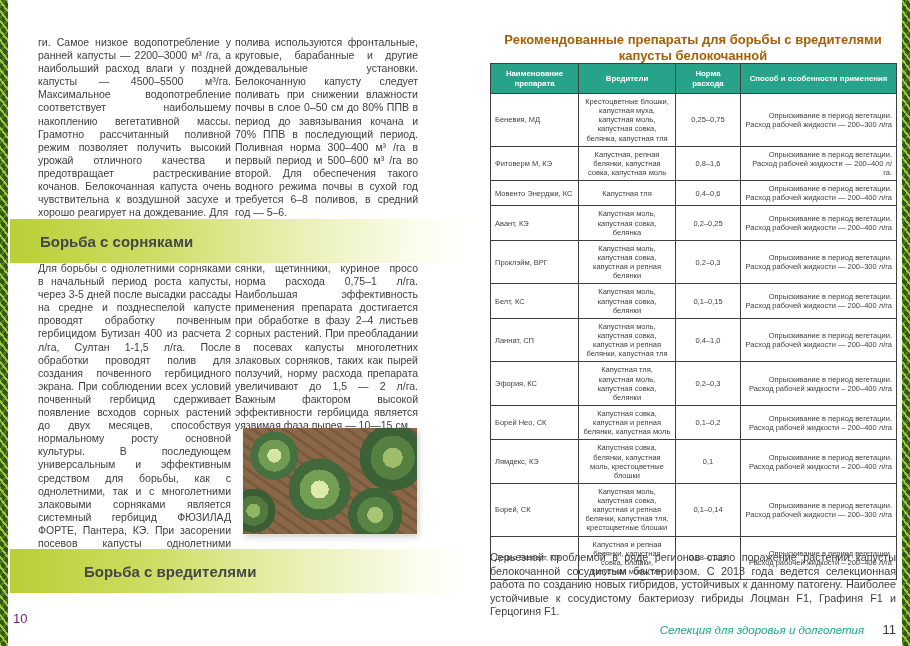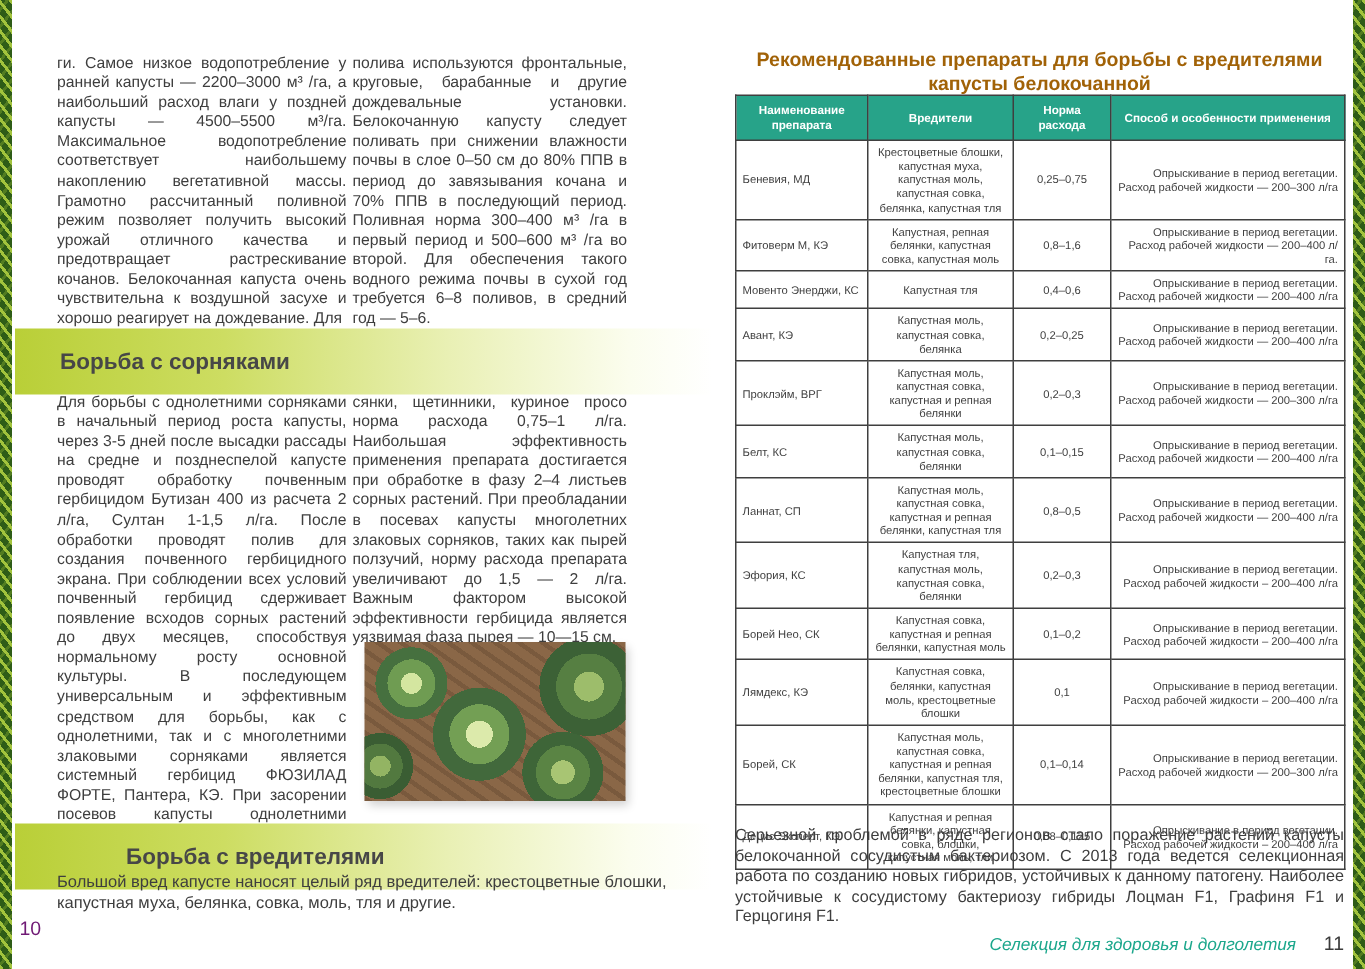--- a/index.html
+++ b/index.html
@@ -75,21 +75,20 @@
 
   <div class="para p-col1b">Для борьбы с однолетними сорняками в начальный период роста капусты, через 3-5 дней после высадки рассады на средне и позднеспелой капусте проводят обработку почвенным гербицидом Бутизан 400 из расчета 2 л/га, Султан 1-1,5 л/га. После обработки проводят полив для создания почвенного гербицидного экрана. При соблюдении всех условий почвенный гербицид сдерживает появление всходов сорных растений до двух месяцев, способствуя нормальному росту основной культуры. В последующем универсальным и эффективным средством для борьбы, как с однолетними, так и с многолетними злаковыми сорняками является системный гербицид ФЮЗИЛАД ФОРТЕ, Пантера, КЭ. При засорении посевов капусты однолетними злаковыми сорными растениями, такими как, про-</div>
   <div class="para p-col2b">сянки, щетинники, куриное просо норма расхода 0,75–1 л/га. Наибольшая эффективность применения препарата достигается при обработке в фазу 2–4 листьев сорных растений. При преобладании в посевах капусты многолетних злаковых сорняков, таких как пырей ползучий, норму расхода препарата увеличивают до 1,5 — 2 л/га. Важным фактором высокой эффективности гербицида является уязвимая фаза пырея — 10—15 см.</div>
 
   <div class="photo"></div>
 
   <div class="band band2">
     <span class="band-title">Борьба с вредителями</span>
   </div>
 
-  <div class="para p-pests">Большой вред капусте наносят целый ряд вредителей: крестоцветные блошки, капустная муха, белянка, совка, моль, тля и другие.</div>
 
   <div class="page-num page-num-left">10</div>
 
   <div class="table-title">
     <div>Рекомендованные препараты для борьбы с вредителями</div>
     <div>капусты белокочанной</div>
   </div>
 
   <table class="ptable">
     <colgroup>
@@ -139,21 +138,21 @@
         </tr>
         <tr>
           <td class="td-name">Белт, КС</td>
           <td class="td-pests">Капустная моль, капустная совка, белянки</td>
           <td class="td-rate">0,1–0,15</td>
           <td class="td-method">Опрыскивание в период вегетации. Расход рабочей жидкости — 200–400 л/га</td>
         </tr>
         <tr>
           <td class="td-name">Ланнат, СП</td>
           <td class="td-pests">Капустная моль, капустная совка, капустная и репная белянки, капустная тля</td>
-          <td class="td-rate">0,8–0,5</td>
+          <td class="td-rate">0,4–1,0</td>
           <td class="td-method">Опрыскивание в период вегетации. Расход рабочей жидкости — 200–400 л/га</td>
         </tr>
         <tr>
           <td class="td-name">Эфория, КС</td>
           <td class="td-pests">Капустная тля, капустная моль, капустная совка, белянки</td>
           <td class="td-rate">0,2–0,3</td>
           <td class="td-method">Опрыскивание в период вегетации. Расход рабочей жидкости – 200–400 л/га</td>
         </tr>
         <tr>
           <td class="td-name">Борей Нео, СК</td>

